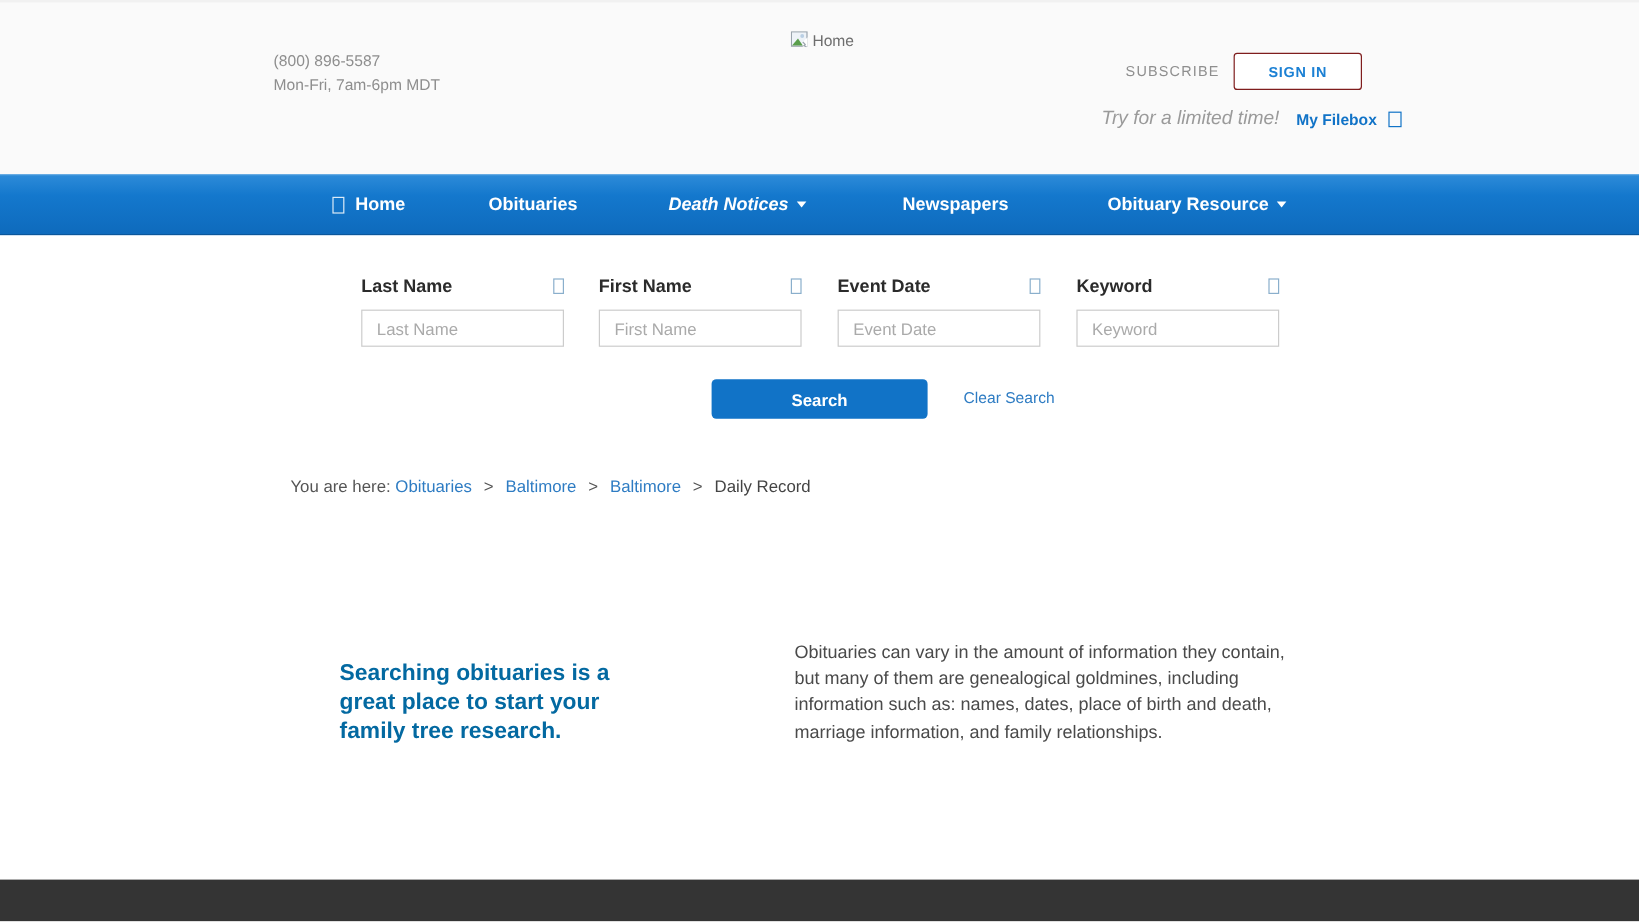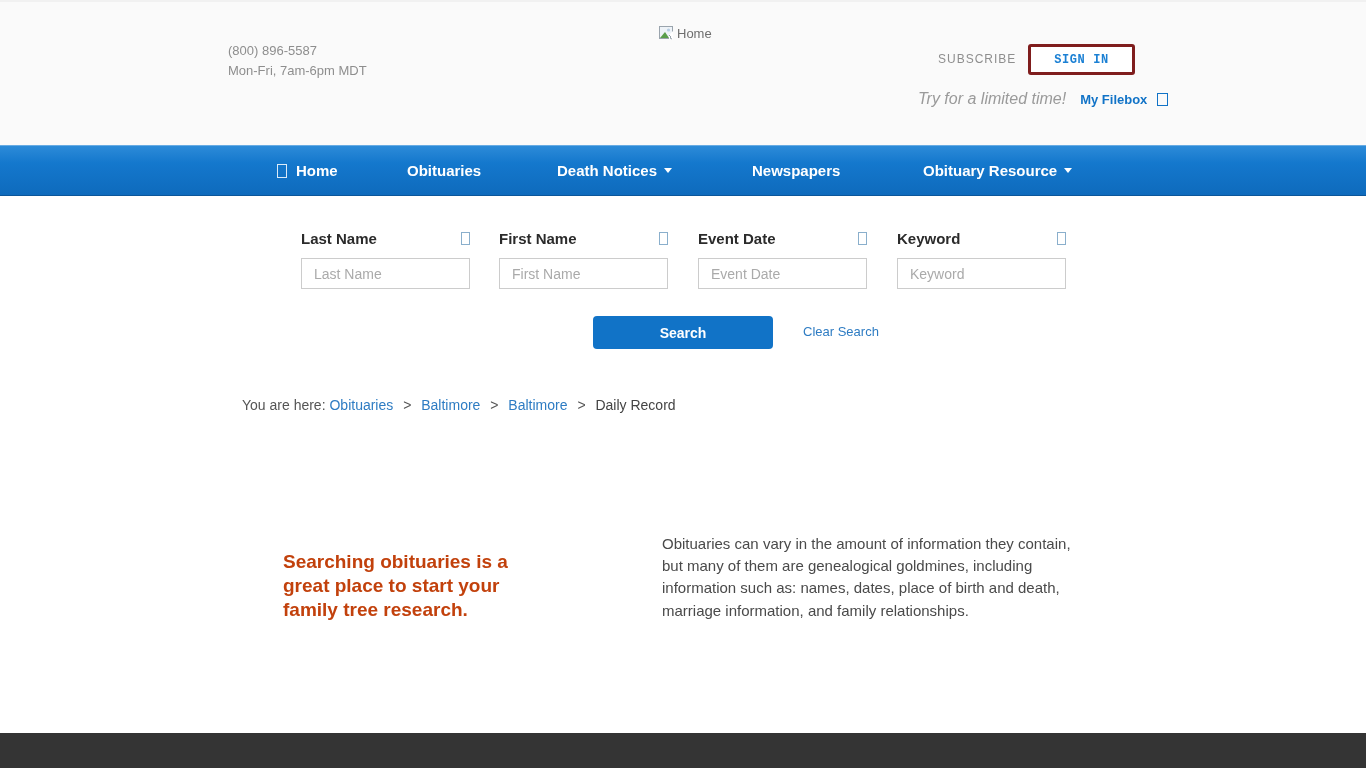--- a/index.html
+++ b/index.html
@@ -6,32 +6,32 @@
   html,body { background:#fff; }
   body { font-family:"Liberation Sans", sans-serif; }
   .page { position:relative; width:1366px; height:768px; background:#ffffff; overflow:hidden; margin:0 auto; }
 
   
   .header { position:absolute; top:0; left:0; width:1366px; height:145px; background:#fafafa; border-top:2px solid #f1f1f1; }
   .phone-block { position:absolute; left:228px; top:39px; font-size:13px; color:#8e8e8e; line-height:20px; }
   .logo-link { position:absolute; left:659px; top:24px; display:flex; align-items:flex-start; gap:2px; color:#6e6e6e; font-size:13px; text-decoration:none; cursor:pointer; }
   .broken-img { width:16px; height:15px; display:inline-block; }
   .subscribe-link { position:absolute; left:938px; top:50px; font-size:12px; letter-spacing:1px; color:#8e8e8e; cursor:pointer; }
-  .signin-btn { position:absolute; left:1028px; top:42px; width:107px; height:31px; background:#ffffff; border:3px solid #7f1d1d; border-radius:3px; color:#1b80d4; font-weight:bold; font-size:12px; letter-spacing:0.6px; display:flex; align-items:center; justify-content:center; cursor:pointer; font-family:Liberation Mono, monospace; }
+  .signin-btn { position:absolute; left:1028px; top:42px; width:107px; height:31px; background:#ffffff; border:1px solid #7f1d1d; border-radius:3px; color:#1b80d4; font-weight:bold; font-size:12px; letter-spacing:0.6px; display:flex; align-items:center; justify-content:center; cursor:pointer; font-family:Liberation Sans, sans-serif; }
   .promo-row { position:absolute; top:88px; left:918px; display:flex; align-items:center; }
   .promo-text { font-style:italic; color:#9a9a9a; font-size:16px; }
   .filebox-link { color:#1173c7; font-weight:bold; font-size:13px; margin-left:14px; cursor:pointer; text-decoration:none; }
   .filebox-icon { width:11px; height:13px; border:1px solid #1173c7; display:inline-block; margin-left:10px; cursor:pointer; }
 
   
   .nav { position:absolute; top:145px; left:0; width:1366px; height:51px; background:linear-gradient(180deg,#2e8cd9 0%, #1478cd 35%, #0e6abc 100%); box-shadow:inset 0 1px 0 rgba(255,255,255,0.28), inset 0 -1px 0 rgba(0,0,0,0.18); }
   .nav-item { position:absolute; top:0; height:51px; display:flex; align-items:center; color:#ffffff; font-weight:bold; font-size:15px; cursor:pointer; }
   .nav-home { left:277px; }
   .nav-obituaries { left:407px; }
-  .nav-death { left:557px; }
+  .nav-death { left:557px;font-style:italic; }
   .nav-newspapers { left:752px; }
   .nav-resource { left:923px; }
   .tofu-white { width:10px; height:14px; border:1px solid rgba(255,255,255,0.85); display:inline-block; margin-right:9px; }
   .caret { width:0; height:0; border-left:4px solid transparent; border-right:4px solid transparent; border-top:5px solid #ffffff; margin-left:7px; display:inline-block; }
 
   
   .search-field { position:absolute; top:230px; width:169px; }
   .sf-0 { left:301px; } .sf-1 { left:499px; } .sf-2 { left:698px; } .sf-3 { left:897px; }
   .field-label-row { display:flex; justify-content:space-between; align-items:center; margin-bottom:11px; }
   .field-label { font-weight:bold; color:#2b2b2b; font-size:15px; }
@@ -41,21 +41,21 @@
   .search-btn { position:absolute; left:593px; top:316px; width:180px; height:33px; background:#1173c7; border:none; border-radius:4px; color:#ffffff; font-weight:bold; font-size:14px; cursor:pointer; font-family:"Liberation Sans", sans-serif; }
   .clear-link { position:absolute; left:803px; top:324px; color:#2e7cc3; font-size:13px; cursor:pointer; text-decoration:none; }
 
   
   .breadcrumb { position:absolute; left:242px; top:397px; font-size:14px; color:#555555; }
   .crumb-link { color:#2e7cc3; cursor:pointer; text-decoration:none; }
   .crumb-sep { color:#555555; margin:0 6px; }
   .crumb-current { color:#444444; }
 
   
-  .headline { position:absolute; left:283px; top:550px; width:252px; font-size:19px; font-weight:bold; color:#c2410c; line-height:1.27; }
+  .headline { position:absolute; left:283px; top:550px; width:252px; font-size:19px; font-weight:bold; color:#0369a1; line-height:1.27; }
   .body-copy { position:absolute; left:662px; top:533px; width:412px; font-size:15px; color:#4a4a4a; line-height:1.48; }
   .help-line { margin-top:9px; }
   .support-link { color:#3e8ed8; cursor:pointer; text-decoration:none; margin-left:4px; }
 
   
   .footer { position:absolute; left:0; top:733px; width:1366px; height:35px; background:#343434; }
 </style>
 </head>
 <body>
 

